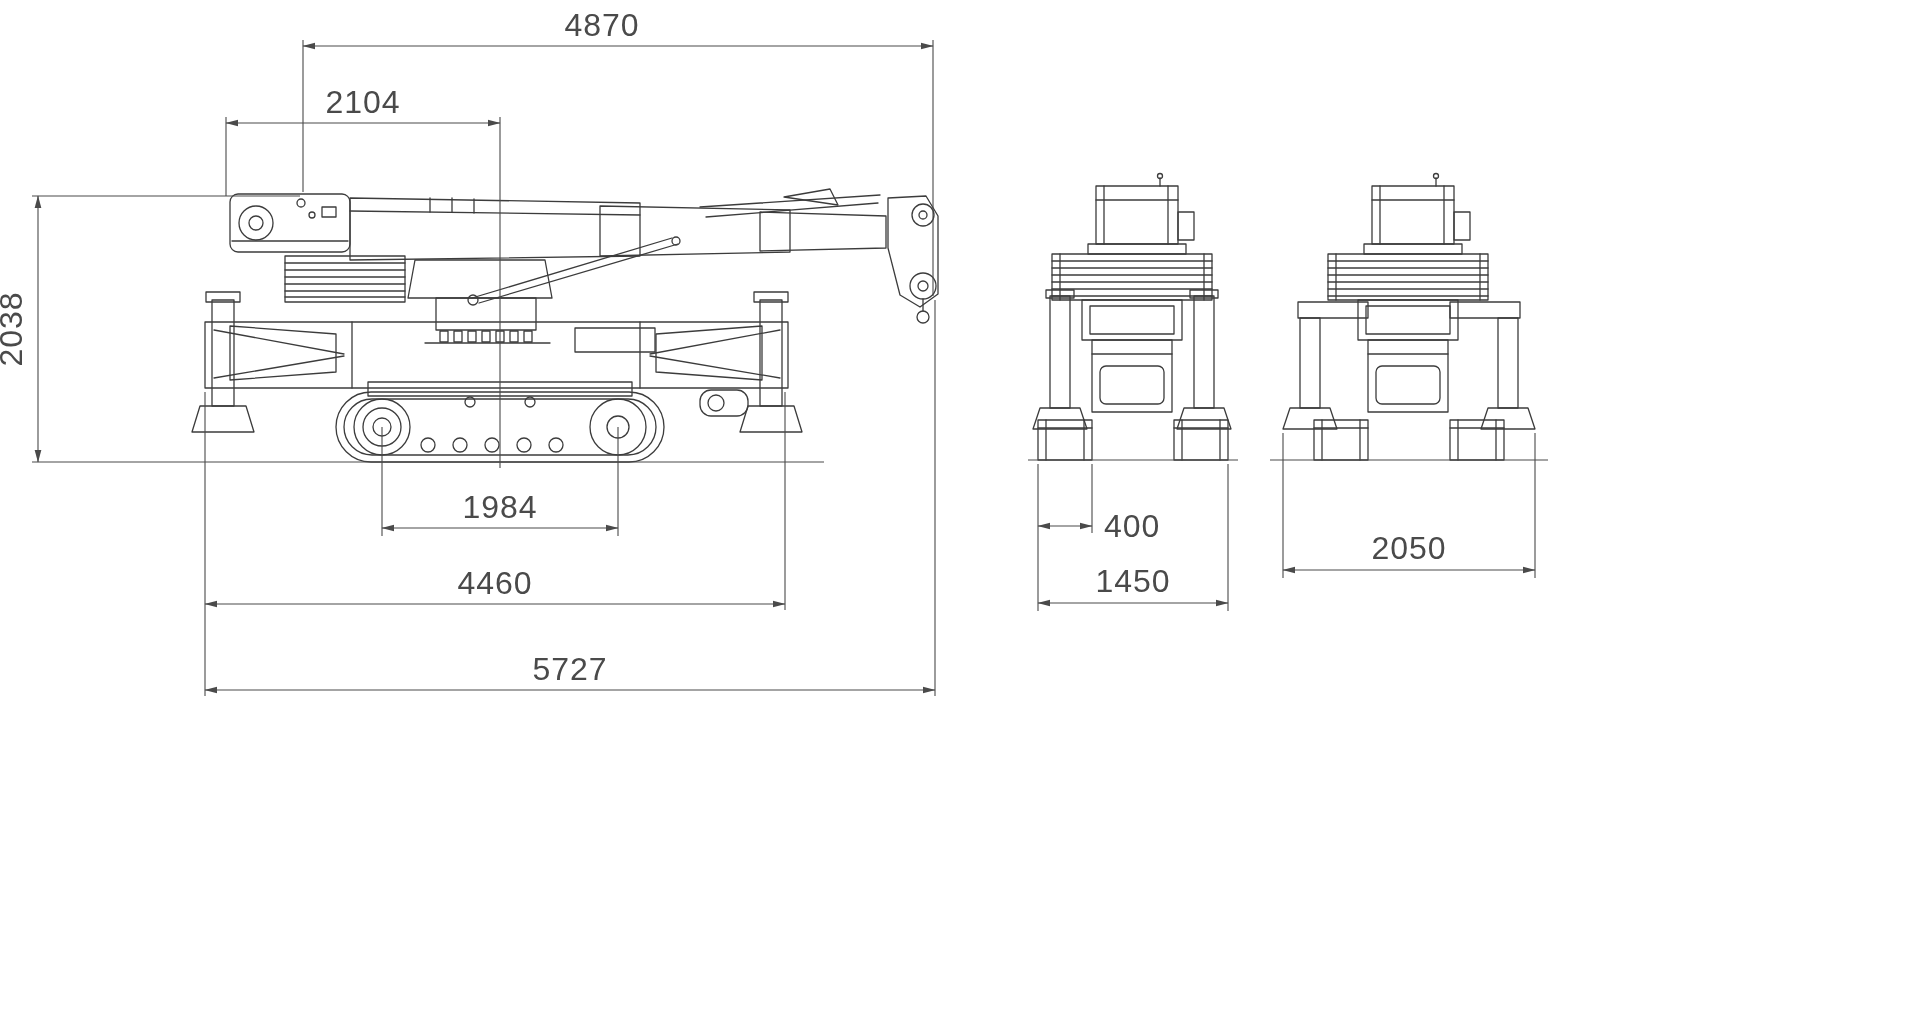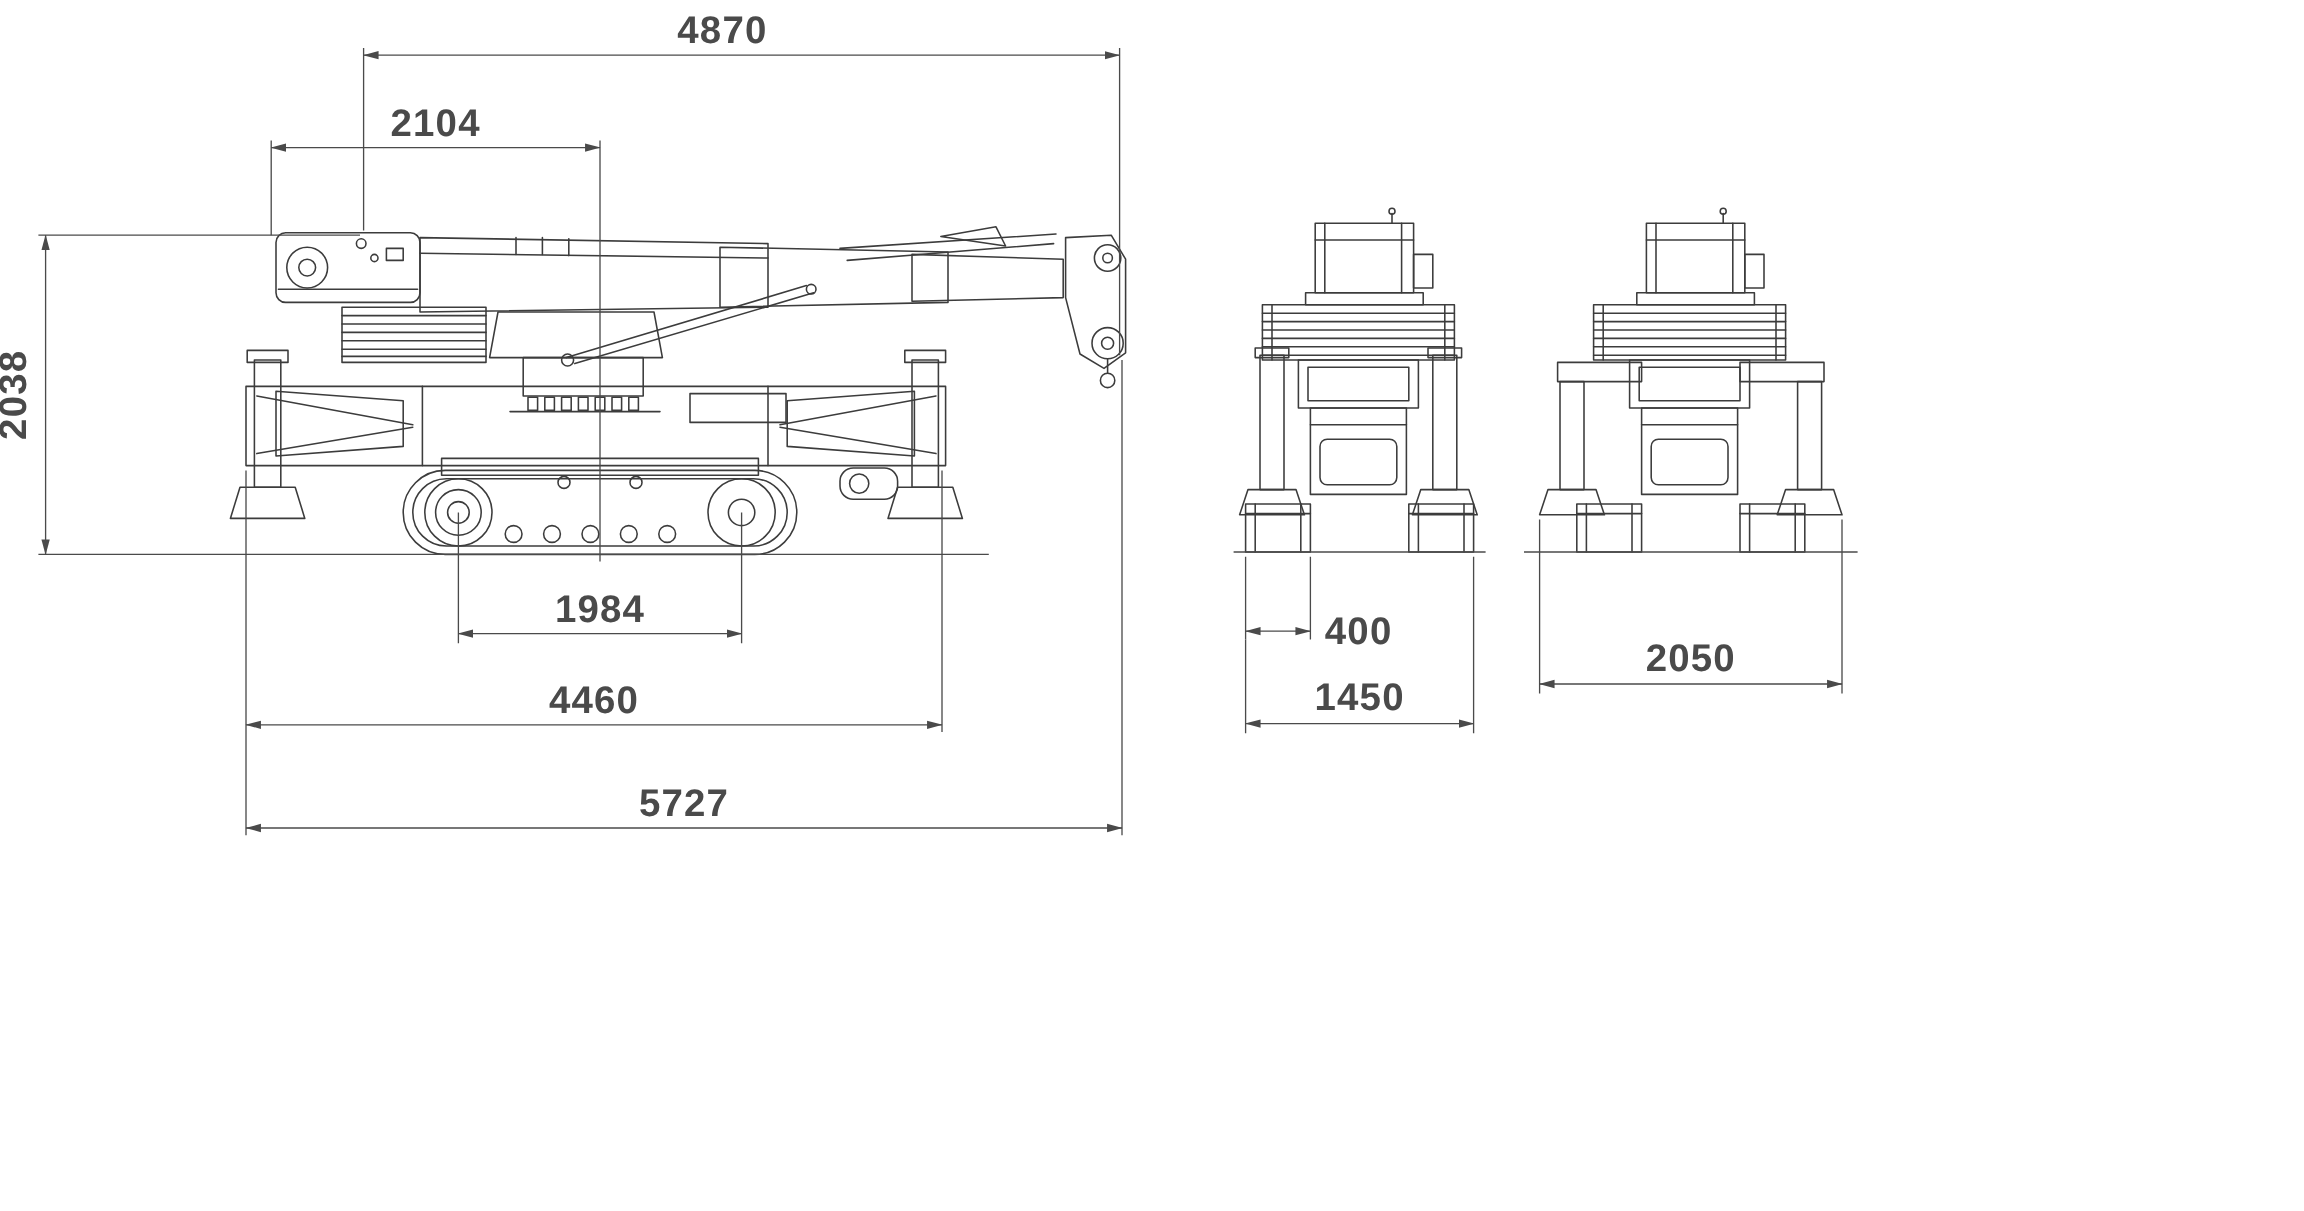--- a/index.html
+++ b/index.html
@@ -1,17 +1,17 @@
 <!DOCTYPE html>
 <html style="--line: #3c3c3c; --dim: #4a4a4a; --bg: #ffffff;"><head>
 <meta charset="utf-8">
 <style>
   :root { --line:#3c3c3c; --dim:#4a4a4a; --bg:#ffffff; }
   html,body{margin:0;padding:0;background:var(--bg);}
-  .stage{width:1768px;height:1009px;background:var(--bg);overflow:hidden;font-weight:bold;}
+  .stage{width:1768px;height:1009px;background:var(--bg);overflow:hidden;}
   svg{display:block;}
   .ml{fill:none;stroke:var(--line);stroke-width:1.3;stroke-linejoin:round;stroke-linecap:round;}
   .dl{fill:none;stroke:var(--dim);stroke-width:1.1;stroke-linecap:butt;}
   .dt{font-family:"Liberation Sans",sans-serif;font-size:32px;fill:var(--dim);letter-spacing:1px;}
 </style>
 </head>
 <body>
 
 <div class="stage">
 <svg width="1920" height="1009" viewBox="0 0 1920 1009">

